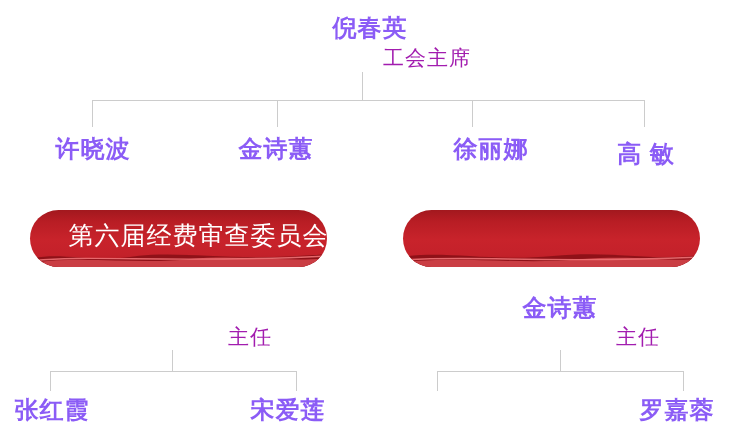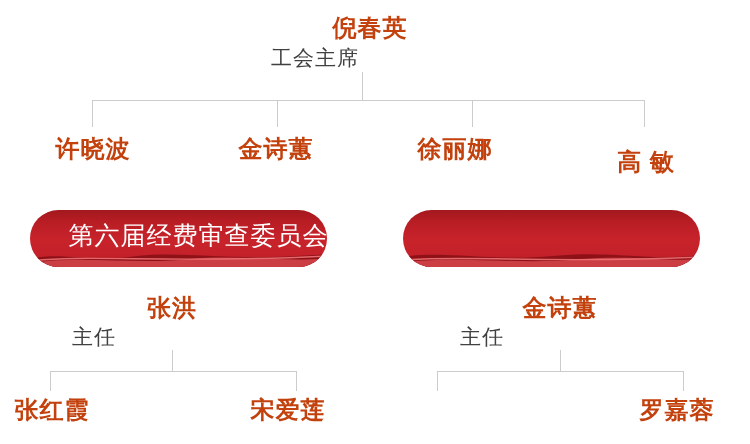--- a/index.html
+++ b/index.html
@@ -10,31 +10,31 @@
     background: #ffffff;
     font-family: "Liberation Sans", sans-serif;
     overflow: hidden;
   }
   .node-name {
     position: absolute;
     width: 200px;
     text-align: center;
     font-size: 24px;
     font-weight: 700;
-    color: #c2410c;
+    color: #8b5cf6;
     letter-spacing: 1px;
     white-space: nowrap;
   }
   .node-title {
     position: absolute;
     width: 200px;
-    text-align: left;
+    text-align: right;
     font-size: 21px;
     font-weight: 400;
-    color: #404040;
+    color: #a21caf;
     letter-spacing: 1px;
     white-space: nowrap;
   }
   .line { position: absolute; background: #cccccc; }
   .line.v { width: 1px; }
   .line.h { height: 1px; }
   .banner {
     position: absolute;
     top: 210px;
     width: 297px;
@@ -76,41 +76,40 @@
 
   <div class="line v" style="left:362px; top:72px; height:28px;"></div>
   <div class="line h" style="left:92px; top:100px; width:553px;"></div>
   <div class="line v" style="left:92px; top:100px; height:27px;"></div>
   <div class="line v" style="left:277px; top:100px; height:27px;"></div>
   <div class="line v" style="left:472px; top:100px; height:27px;"></div>
   <div class="line v" style="left:644px; top:100px; height:27px;"></div>
 
   <div class="node-name" style="left:-7px; top:133px;">许晓波</div>
   <div class="node-name" style="left:176px; top:133px;">金诗蕙</div>
-  <div class="node-name" style="left:355px; top:133px;font-family:Liberation Mono, monospace;">徐丽娜</div>
-  <div class="node-name" style="left:546px; top:146px;">高 敏</div>
+  <div class="node-name" style="left:391px; top:133px;font-family:Liberation Mono, monospace;">徐丽娜</div>
+  <div class="node-name" style="left:546px; top:138px;">高 敏</div>
 
   <div class="banner" style="left:30px;">
     <svg class="ribbon-svg" viewBox="0 0 297 22" preserveAspectRatio="none">
       <path d="M0 14 C 30 6, 60 18, 100 12 C 150 4, 200 18, 297 9 L297 22 L0 22 Z" fill="#8c1117" opacity="0.95"></path>
       <path d="M0 18 C 50 10, 110 20, 160 14 C 210 9, 260 18, 297 13 L297 22 L0 22 Z" fill="#d5464c" opacity="0.85"></path>
       <path d="M0 16 C 60 9, 140 19, 297 11" fill="none" stroke="#ee7276" stroke-width="1.4" opacity="0.9"></path>
     </svg>
     <span class="banner-label">第六届经费审查委员会</span>
   </div>
 
   <div class="banner" style="left:403px;">
     <svg class="ribbon-svg" viewBox="0 0 297 22" preserveAspectRatio="none">
       <path d="M0 12 C 40 5, 90 17, 150 11 C 210 5, 250 17, 297 10 L297 22 L0 22 Z" fill="#8c1117" opacity="0.95"></path>
       <path d="M0 17 C 60 11, 120 20, 180 14 C 230 10, 270 17, 297 14 L297 22 L0 22 Z" fill="#d5464c" opacity="0.85"></path>
       <path d="M0 15 C 70 10, 150 19, 297 12" fill="none" stroke="#ee7276" stroke-width="1.4" opacity="0.9"></path>
     </svg>
   </div>
 
-  <div class="node-name" style="left:72px; top:292px;">张洪</div>
   <div class="node-title" style="left:72px; top:323px;">主任</div>
 
   <div class="line v" style="left:172px; top:350px; height:21px;"></div>
   <div class="line h" style="left:50px; top:371px; width:247px;"></div>
   <div class="line v" style="left:50px; top:371px; height:20px;"></div>
   <div class="line v" style="left:296px; top:371px; height:20px;"></div>
 
   <div class="node-name" style="left:-48px; top:394px;">张红霞</div>
   <div class="node-name" style="left:188px; top:394px;text-align:center;">宋爱莲</div>
 

